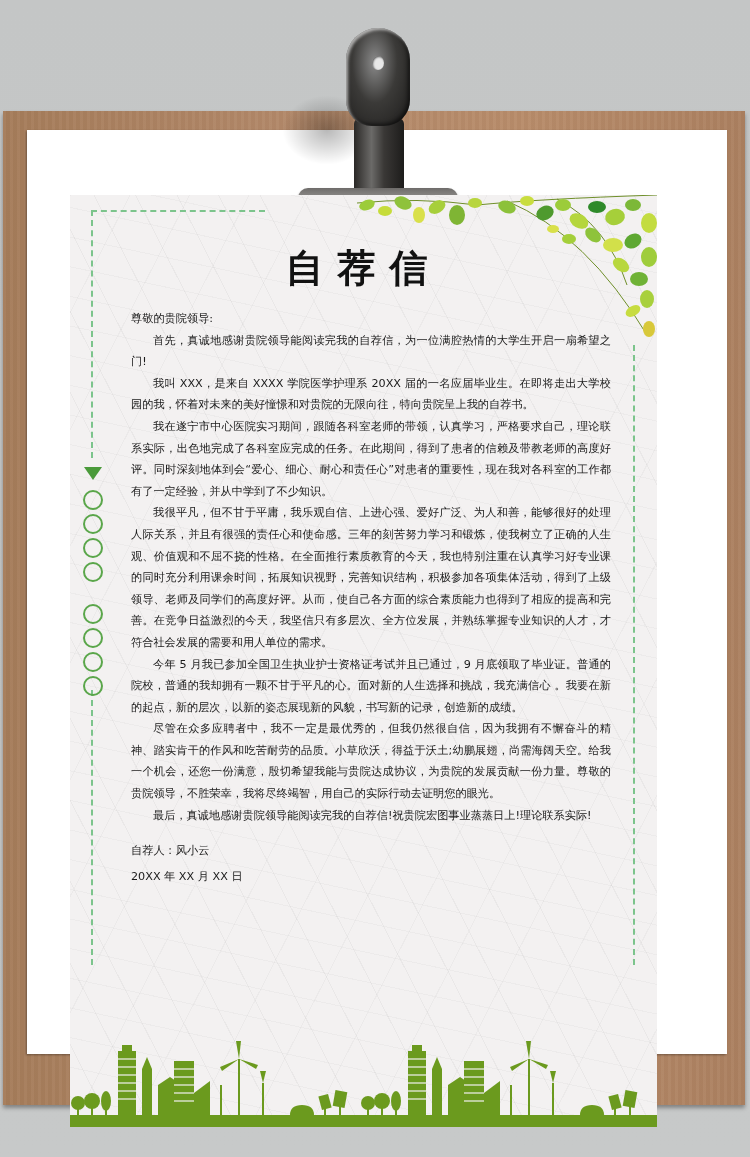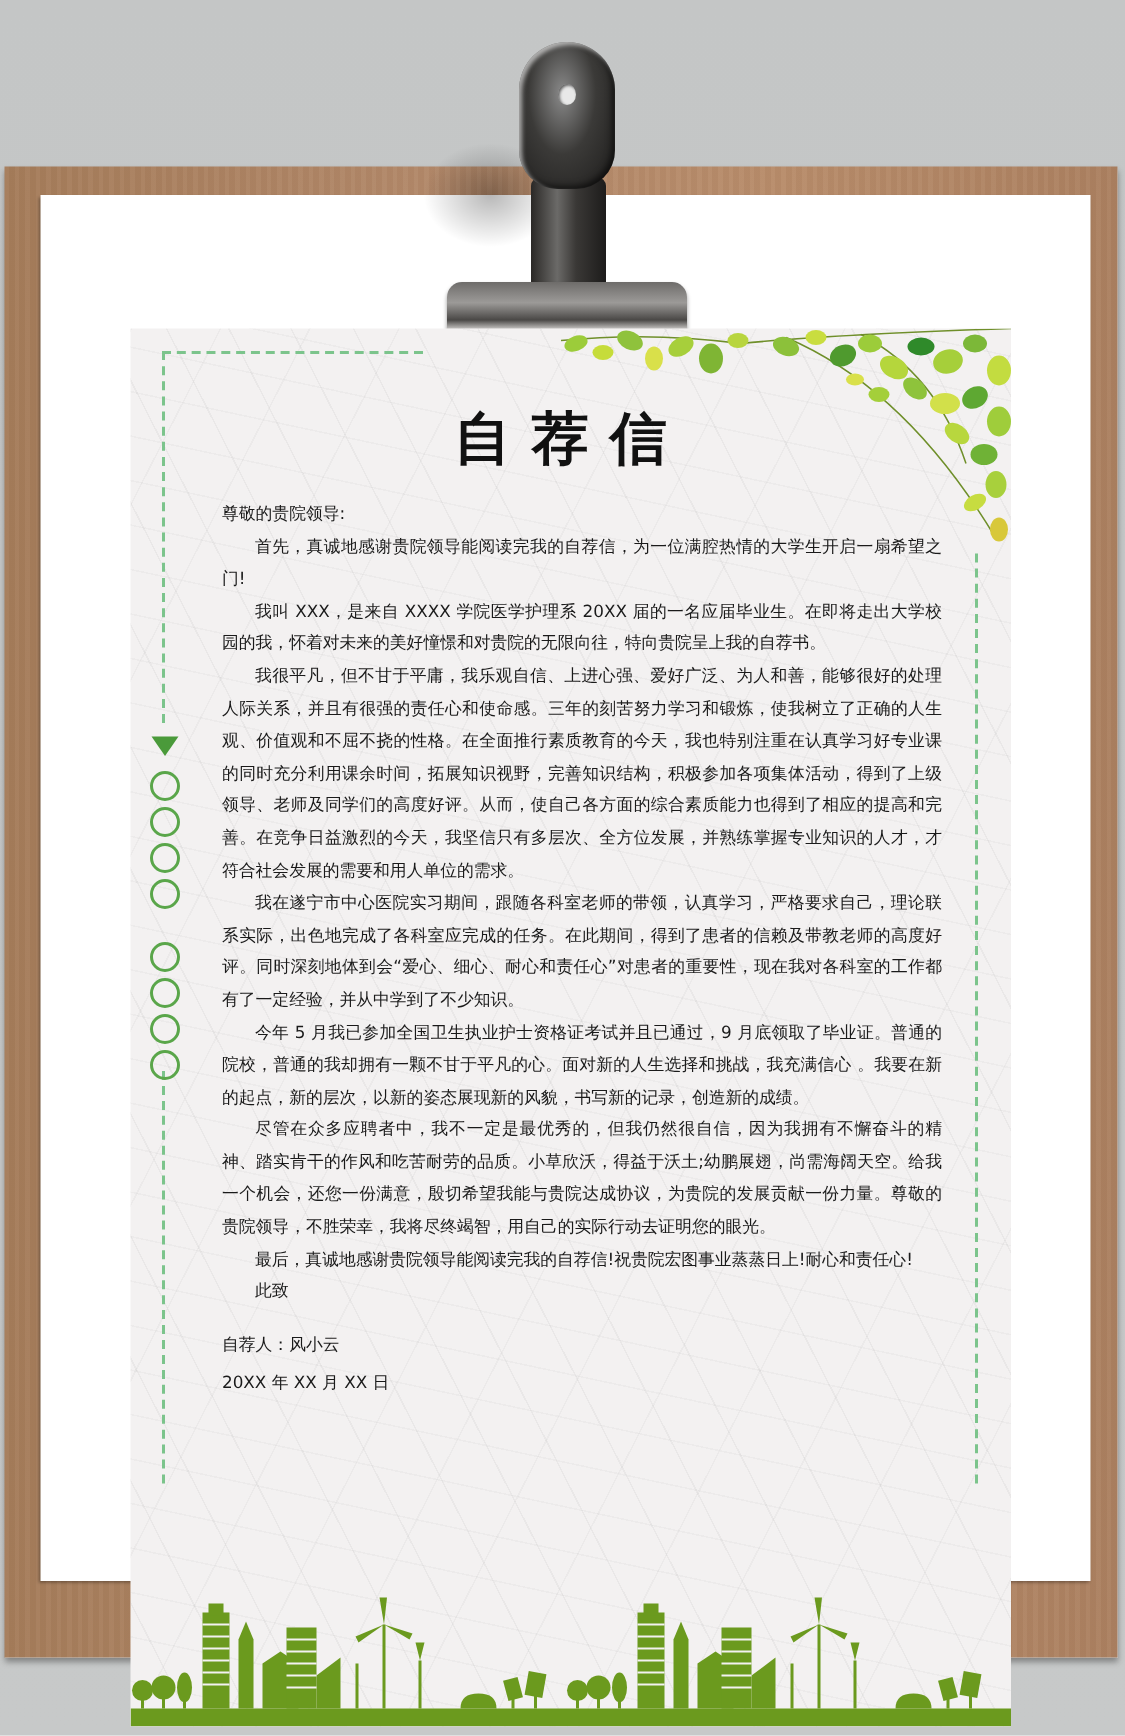--- a/index.html
+++ b/index.html
@@ -40,28 +40,27 @@
     background: linear-gradient(90deg, #2a2826 0%, #6b6a68 35%, #3a3836 60%, #1d1c1b 100%);
     border-radius: 6px;
   }
   .clip-base {
     position: absolute; left: 298px; top: 188px; width: 160px; height: 46px;
     background: linear-gradient(180deg, #6e6c6a 0%, #9c9a98 30%, #4a4846 55%, #d8d6d4 70%, #2c2a28 85%, #161514 100%);
     border-radius: 10px 10px 6px 6px;
     box-shadow: 0 2px 3px rgba(0,0,0,0.4);
   }
   .paper {
-    position: absolute; left: 87px; top: 195px; width: 587px; height: 932px;
+    position: absolute; left: 70px; top: 195px; width: 587px; height: 932px;
     background-color: #f3f1f1;
     background-image:
       repeating-linear-gradient(63deg, rgba(150,150,150,0.10) 0 1px, transparent 1px 37px),
       repeating-linear-gradient(117deg, rgba(150,150,150,0.08) 0 1px, transparent 1px 53px),
       repeating-linear-gradient(12deg, rgba(150,150,150,0.07) 0 1px, transparent 1px 29px);
     overflow: hidden;
-    margin-top: 24px;
   }
   .dash-top-left {
     position: absolute; left: 21px; top: 15px; width: 174px; height: 0;
     border-top: 2px dashed #7cc48c;
   }
   .dash-left {
     position: absolute; left: 21px; top: 15px; width: 0; height: 248px;
     border-left: 2px dashed #7cc48c;
   }
   .dash-left-lower {
@@ -168,26 +167,25 @@
       <ellipse cx="196" cy="34" rx="6" ry="4" fill="#d9e04a"></ellipse>
     </g>
   </svg>
 
   <div class="title">自荐信</div>
 
   <div class="letter">
     <p class="sal">尊敬的贵院领导:</p>
     <p class="ind">首先，真诚地感谢贵院领导能阅读完我的自荐信，为一位满腔热情的大学生开启一扇希望之门!</p>
     <p class="ind">我叫 XXX，是来自 XXXX 学院医学护理系 20XX 届的一名应届毕业生。在即将走出大学校园的我，怀着对未来的美好憧憬和对贵院的无限向往，特向贵院呈上我的自荐书。</p>
+    <p class="ind">我在遂宁市中心医院实习期间，跟随各科室老师的带领，认真学习，严格要求自己，理论联系实际，出色地完成了各科室应完成的任务。在此期间，得到了患者的信赖及带教老师的高度好评。同时深刻地体到会“爱心、细心、耐心和责任心”对患者的重要性，现在我对各科室的工作都有了一定经验，并从中学到了不少知识。</p>
     <p class="ind">我很平凡，但不甘于平庸，我乐观自信、上进心强、爱好广泛、为人和善，能够很好的处理人际关系，并且有很强的责任心和使命感。三年的刻苦努力学习和锻炼，使我树立了正确的人生观、价值观和不屈不挠的性格。在全面推行素质教育的今天，我也特别注重在认真学习好专业课的同时充分利用课余时间，拓展知识视野，完善知识结构，积极参加各项集体活动，得到了上级领导、老师及同学们的高度好评。从而，使自己各方面的综合素质能力也得到了相应的提高和完善。在竞争日益激烈的今天，我坚信只有多层次、全方位发展，并熟练掌握专业知识的人才，才符合社会发展的需要和用人单位的需求。</p>
-    <p class="ind">我在遂宁市中心医院实习期间，跟随各科室老师的带领，认真学习，严格要求自己，理论联系实际，出色地完成了各科室应完成的任务。在此期间，得到了患者的信赖及带教老师的高度好评。同时深刻地体到会“爱心、细心、耐心和责任心”对患者的重要性，现在我对各科室的工作都有了一定经验，并从中学到了不少知识。</p>
     <p class="ind">今年 5 月我已参加全国卫生执业护士资格证考试并且已通过，9 月底领取了毕业证。普通的院校，普通的我却拥有一颗不甘于平凡的心。面对新的人生选择和挑战，我充满信心 。我要在新的起点，新的层次，以新的姿态展现新的风貌，书写新的记录，创造新的成绩。</p>
     <p class="ind">尽管在众多应聘者中，我不一定是最优秀的，但我仍然很自信，因为我拥有不懈奋斗的精神、踏实肯干的作风和吃苦耐劳的品质。小草欣沃，得益于沃土;幼鹏展翅，尚需海阔天空。给我一个机会，还您一份满意，殷切希望我能与贵院达成协议，为贵院的发展贡献一份力量。尊敬的贵院领导，不胜荣幸，我将尽终竭智，用自己的实际行动去证明您的眼光。</p>
-    <p class="ind">最后，真诚地感谢贵院领导能阅读完我的自荐信!祝贵院宏图事业蒸蒸日上!耐心和责任心!</p>
-    <p class="ind">此致</p>
+    <p class="ind">最后，真诚地感谢贵院领导能阅读完我的自荐信!祝贵院宏图事业蒸蒸日上!理论联系实际!</p>
     <p class="right spc">自荐人：风小云</p>
     <p class="right2">20XX 年 XX 月 XX 日</p>
   </div>
 
   <svg class="skyline" viewBox="0 0 587 90">
     <g fill="#6b9a1e">
       <rect x="0" y="78" width="587" height="12"></rect>
       <g id="city">
         <circle cx="8" cy="66" r="7"></circle>
           <rect x="7" y="70" width="2" height="8"></rect>

